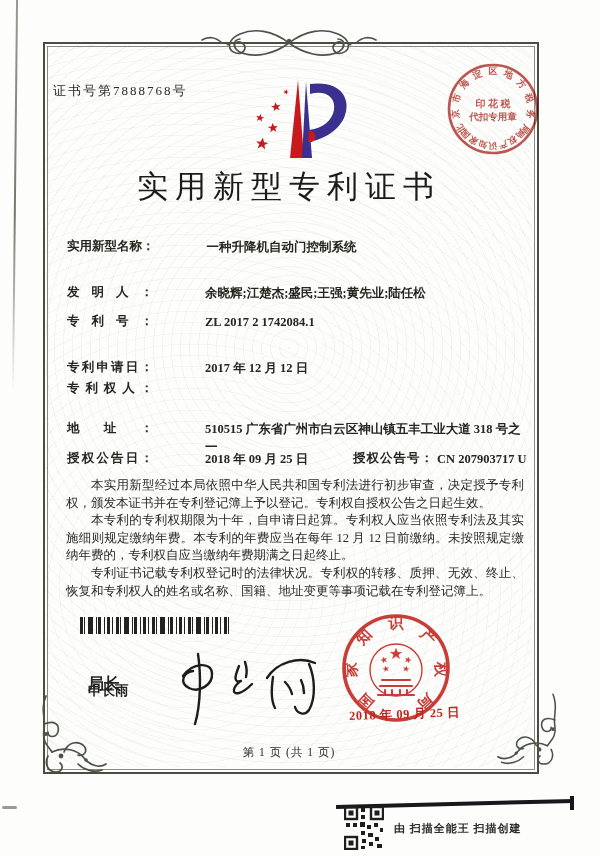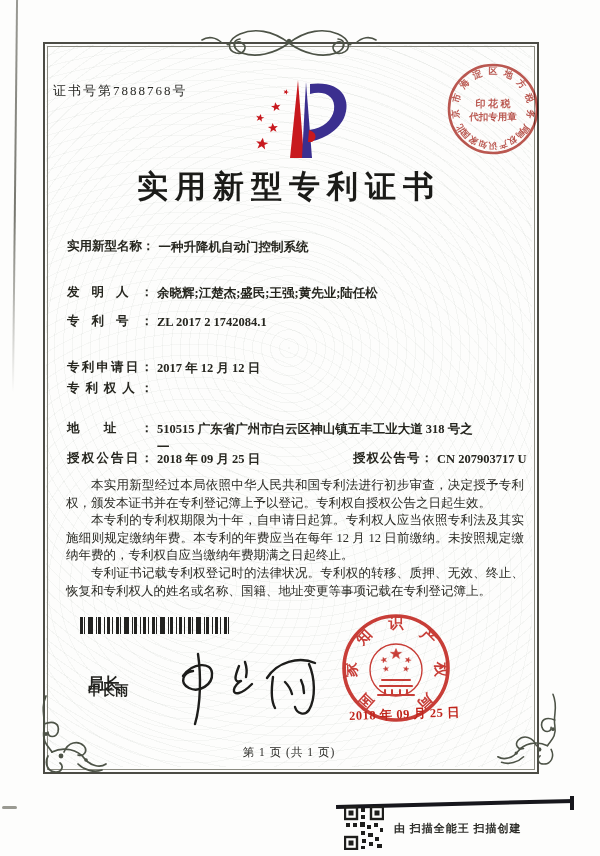--- a/index.html
+++ b/index.html
@@ -23,24 +23,24 @@
   .frame-inner{position:absolute;left:2px;top:2px;right:2px;bottom:2px;border:1px solid #8a8a80;}
   
   .guilloche{position:absolute;left:46px;top:45px;width:486px;height:722px;pointer-events:none;
     background:
       repeating-radial-gradient(circle at 50% 42%, rgba(120,135,120,.07) 0 1px, transparent 1px 9px),
       repeating-radial-gradient(circle at 30% 75%, rgba(120,135,120,.06) 0 1px, transparent 1px 11px);}
   .ornament{position:absolute;color:#4d5347;}
   .cert-no{position:absolute;left:53px;top:82px;font-size:13px;font-weight:normal;letter-spacing:2px;color:#2a2a26;}
   .logo{position:absolute;left:246px;top:76px;}
   .title{position:absolute;left:43px;top:166px;width:492px;text-align:center;
-    font-size:31px;font-weight:bold;letter-spacing:7px;color:#1b1b18;}
+    font-size:31px;font-weight:normal;letter-spacing:7px;color:#1b1b18;}
   
   .fields{position:absolute;left:67px;top:238px;width:462px;font-size:12.5px;font-weight:bold;color:#26261f;}
-  .frow{display:flex;position:absolute;left:0;width:462px;}
+  .frow{display:flex;position:absolute;left:0;width:462px;gap:48px;}
   .flabel{flex:0 0 86px;text-align:justify;text-align-last:justify;white-space:nowrap;}
   .fvalue{flex:1;margin-left:4px;white-space:pre-line;line-height:1.45;}
   .grant-right{position:absolute;left:286px;top:0;display:flex;width:190px;}
   .grant-right .flabel{flex:0 0 80px;}
   
   .body-text{position:absolute;left:66px;top:477px;width:458px;
     font-size:12.5px;line-height:17.6px;color:#2a2a24;text-align:justify;}
   .body-text p{margin:0;text-indent:2em;}
   
   .barcode{position:absolute;left:80px;top:617px;width:150px;height:17px;

